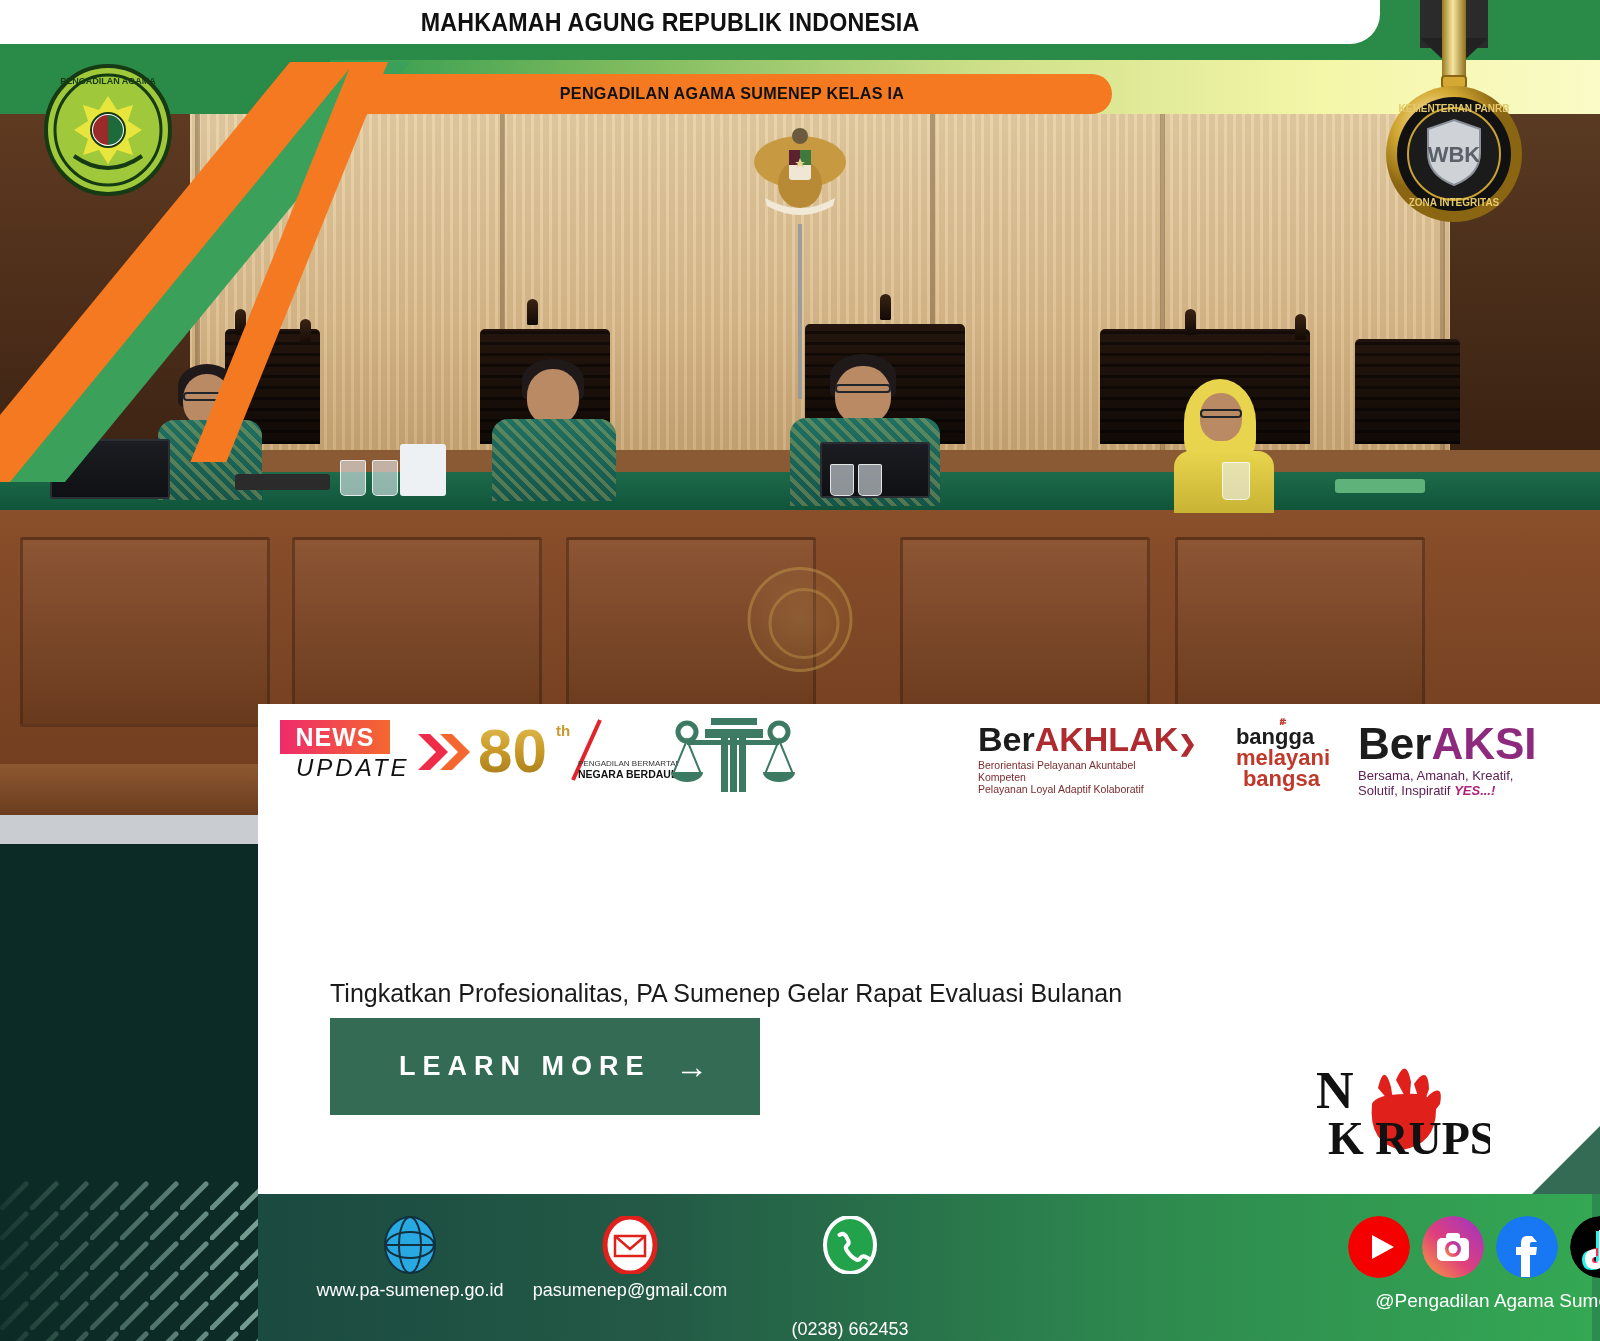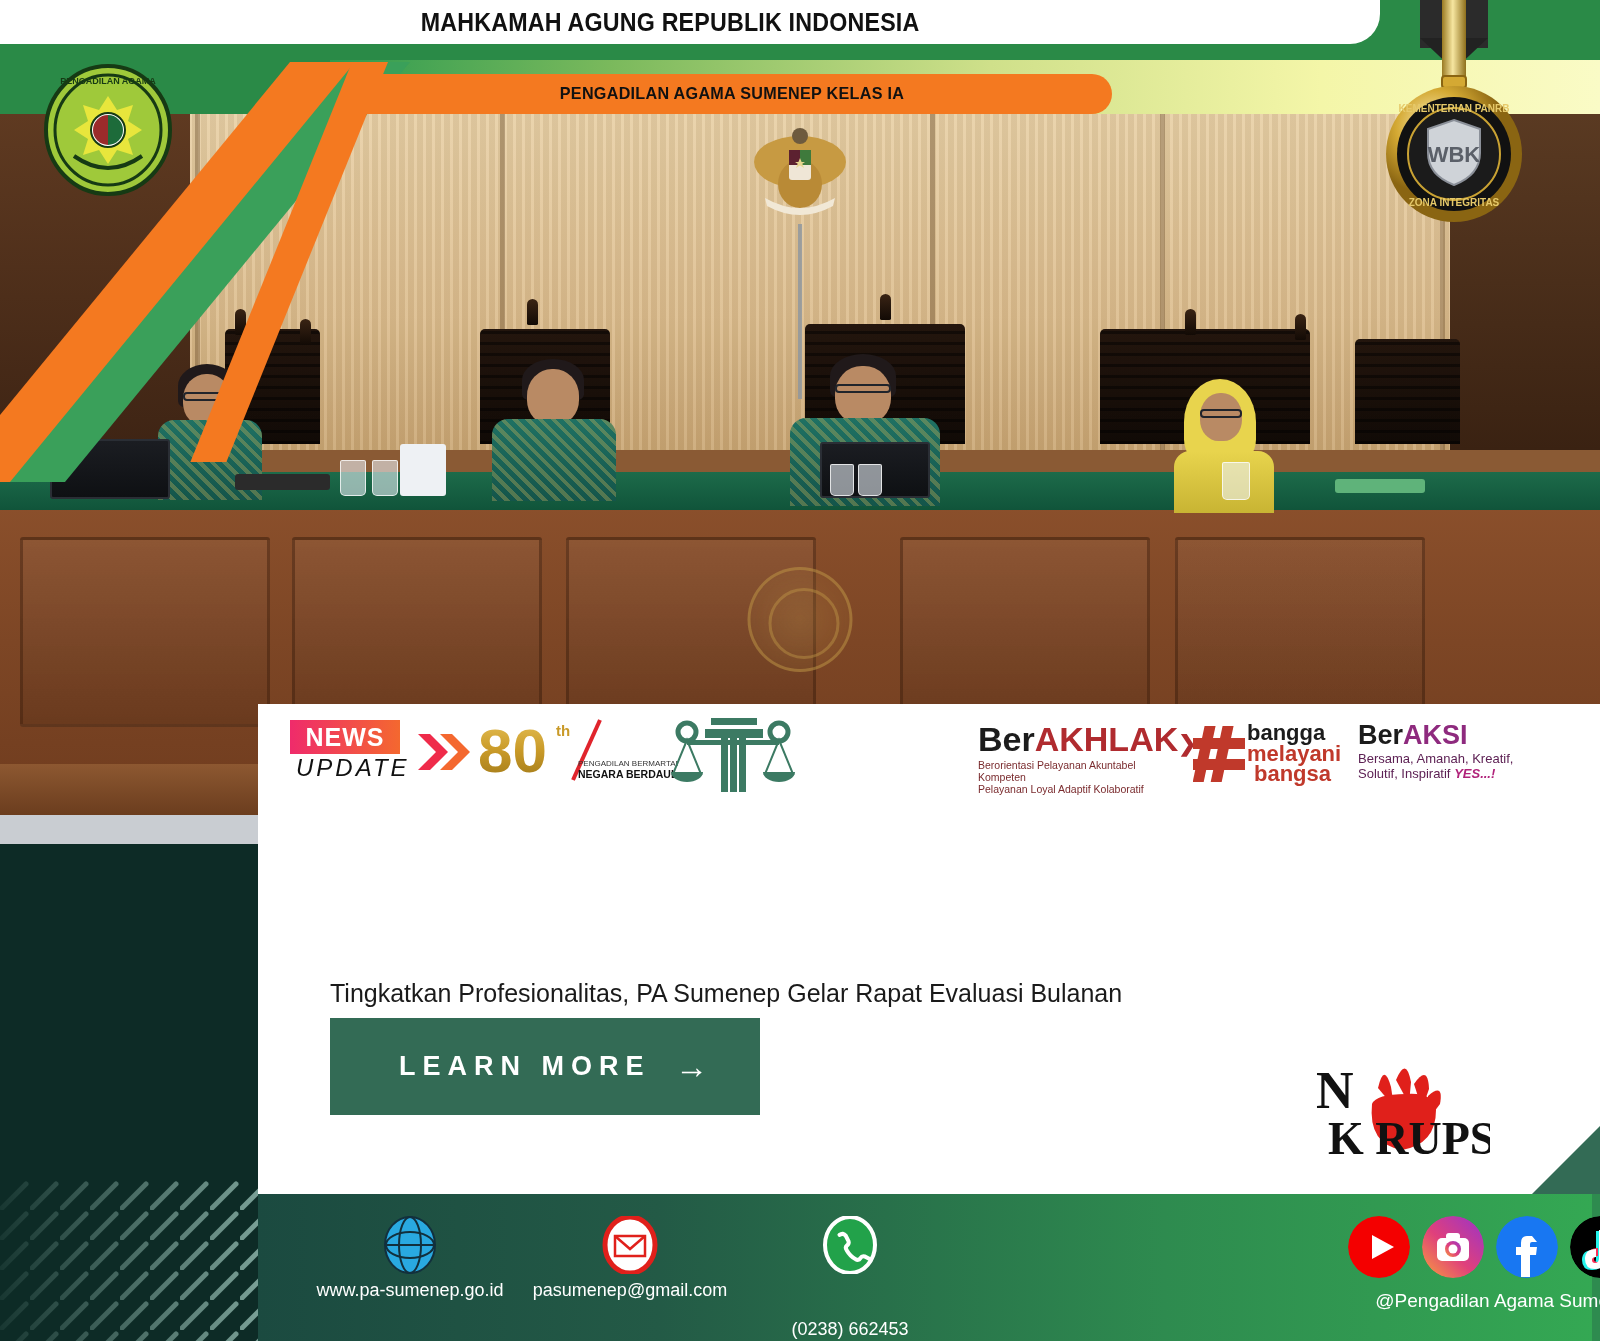--- a/index.html
+++ b/index.html
@@ -169,21 +169,21 @@
   
   .news-card{
     position:absolute; left:258px; top:704px; width:1342px; height:490px;
     background:#ffffff; z-index:20;
   }
   .news-strip{
     position:absolute; left:0; top:0; width:100%; height:96px;
     display:flex; align-items:center; z-index:21;
   }
   .news-badge{
-    position:absolute; left:32px; top:16px; width:110px; height:34px;
+    position:absolute; left:22px; top:16px; width:110px; height:34px;
     background:linear-gradient(90deg,#ef2b6b,#f4682f);
     display:flex; align-items:center; justify-content:center;
   }
   .news-badge span{ color:#fff; font-weight:bold; font-size:25px; letter-spacing:1px; }
   .news-update{
     position:absolute; left:38px; top:50px; font-size:24px; font-style:italic;
     font-weight:500; color:#111; letter-spacing:3px;
   }
   .chev{ position:absolute; left:160px; top:28px; width:56px; height:40px; }
   .logo80{ position:absolute; left:220px; top:10px; width:200px; height:76px; }
@@ -454,38 +454,38 @@
       </svg>
 
       <div class="berakhlak">
         <div style="font-size:34px; font-weight:bold; line-height:1;">
           <span style="color:#1c1c1c;">Ber</span><span style="color:#b02b2f;">AKHLAK</span><span style="color:#b02b2f; font-size:22px;">❯</span>
         </div>
         <div style="font-size:10.5px; color:#7a2b2e; margin-top:3px;">Berorientasi Pelayanan Akuntabel Kompeten</div>
         <div style="font-size:10.5px; color:#7a2b2e;">Pelayanan Loyal Adaptif Kolaboratif</div>
       </div>
 
-      <div class="bm" style="display:flex; align-items:center; gap:2px;">
+      <div class="bm" style="display:flex; align-items:center; gap:2px;flex-direction:column;">
         <svg width="52" height="60" viewBox="0 0 52 60">
           <g fill="#c0392b">
             <rect x="12" y="2" width="11" height="56" transform="skewX(-12)"></rect>
             <rect x="30" y="2" width="11" height="56" transform="skewX(-12)"></rect>
             <rect x="0" y="14" width="52" height="11"></rect>
             <rect x="0" y="35" width="52" height="11"></rect>
           </g>
         </svg>
         <div style="line-height:.95;">
           <div style="font-size:22px; font-weight:bold; color:#1c1c1c;">bangga</div>
           <div style="font-size:22px; font-weight:bold; color:#c0392b;">melayani</div>
           <div style="font-size:22px; font-weight:bold; color:#c0392b;margin-left:7px;">bangsa</div>
         </div>
       </div>
 
       <div class="beraksi">
-        <div style="font-size:27px; font-weight:bold; line-height:1;">
+        <div style="font-size:44px; font-weight:bold; line-height:1;">
           <span style="color:#1c1c1c;">Ber</span><span style="color:#8e2a7e;">AKSI</span>
         </div>
         <div style="font-size:13px; color:#5d2154; margin-top:2px;">Bersama,  Amanah,  Kreatif,</div>
         <div style="font-size:13px; color:#5d2154;">
           <span>Solutif,  Inspiratif</span>
           <span style="color:#b0227a; font-style:italic; font-weight:bold;">YES...!</span>
         </div>
       </div>
     </div>
 

